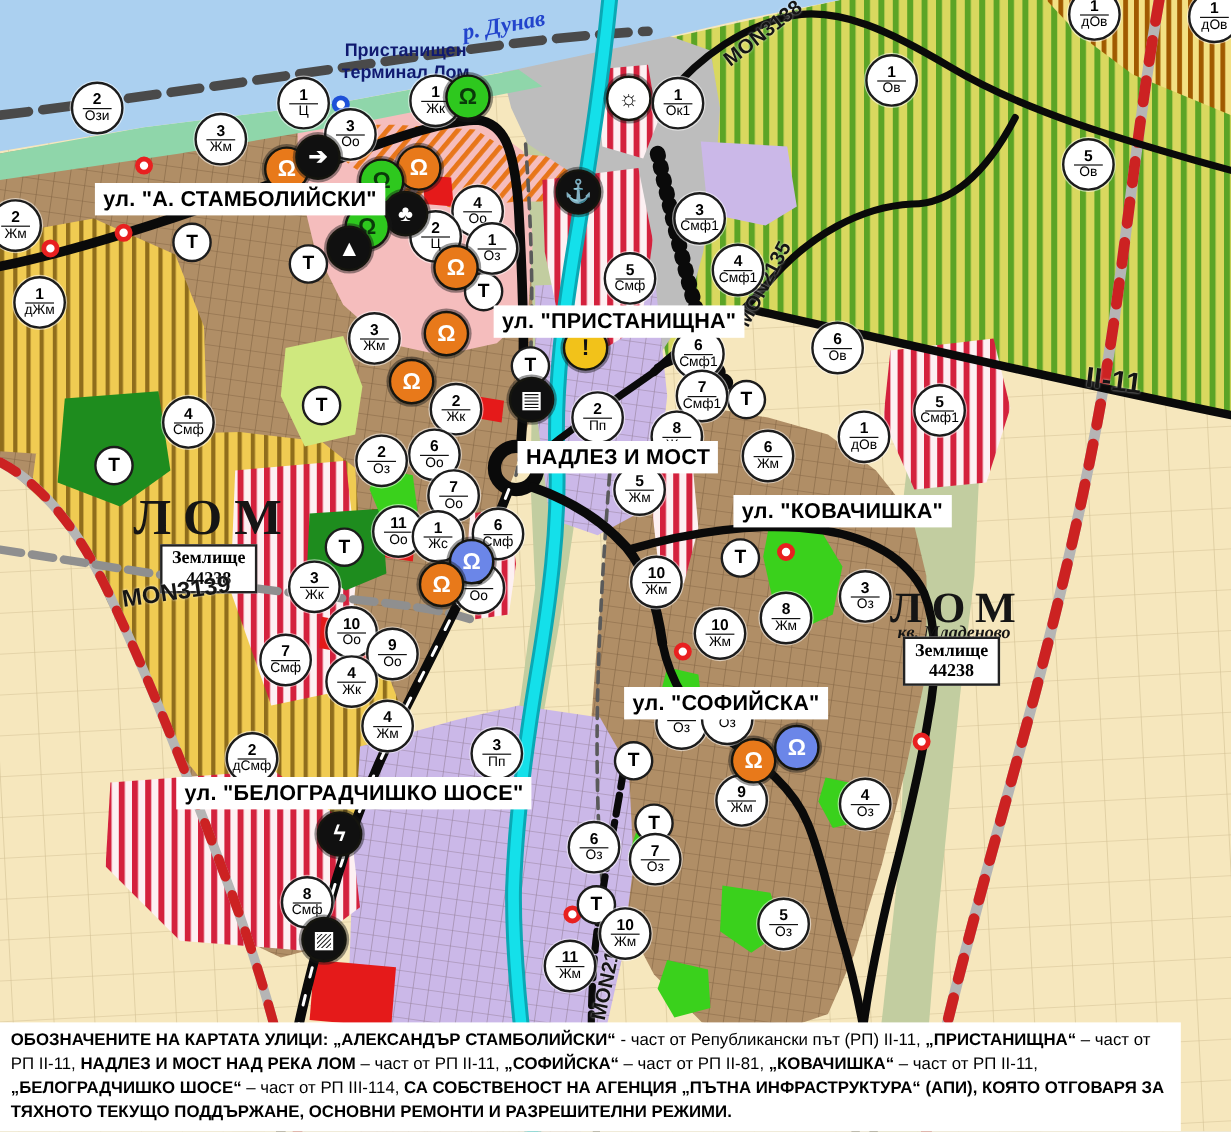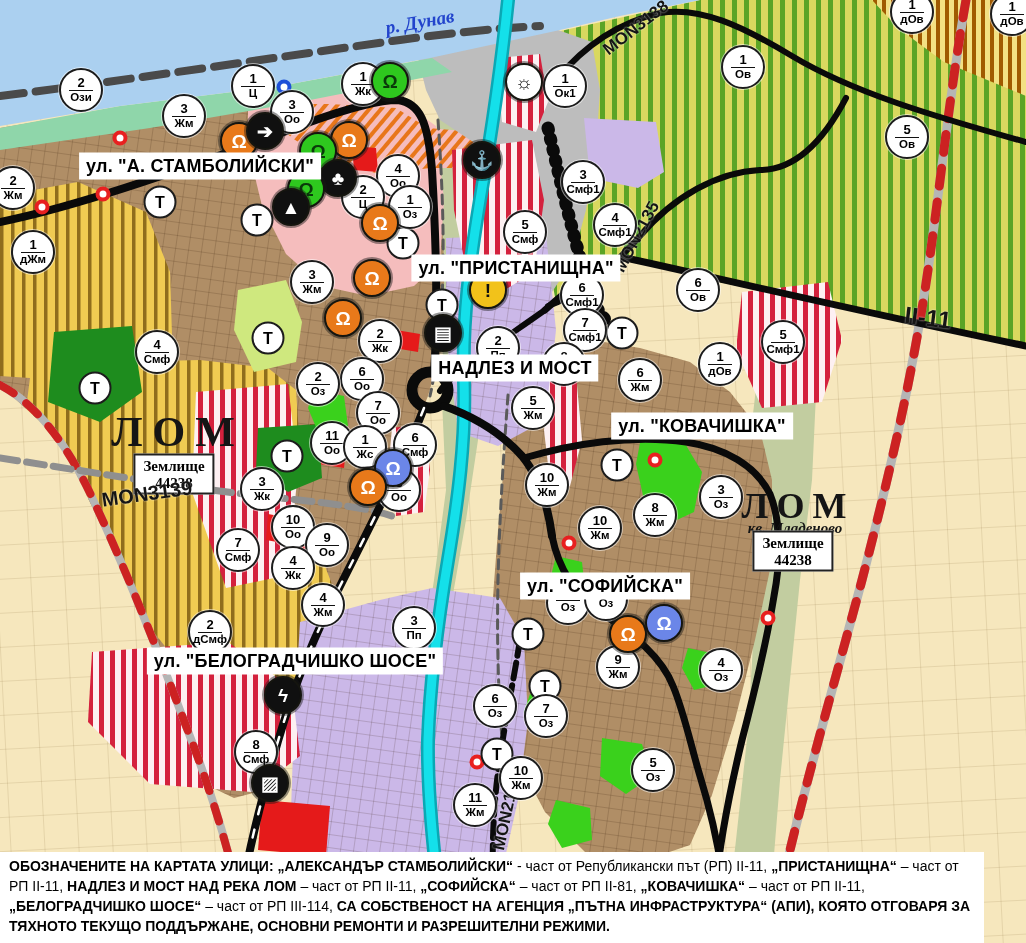--- a/index.html
+++ b/index.html
@@ -8,21 +8,21 @@
   .stage svg{position:absolute;left:0;top:0;z-index:0;}
   .layer{position:absolute;left:0;top:0;width:100%;height:100%;z-index:10;}
 
   
   .zmark{position:absolute;width:44px;height:44px;border-radius:50%;background:#fff;
          border:2px solid #1c1c1c;box-sizing:border-box;transform:translate(-50%,-50%);
          display:flex;flex-direction:column;align-items:center;justify-content:center;
          gap:1px;z-index:30;box-shadow:0 0 0 1px rgba(255,255,255,.55);}
   .zn{font-size:13px;font-weight:700;line-height:1;min-height:6px;}
   .zd{width:24px;border-top:1.6px solid #111;height:0;}
-  .zc{font-size:11.5px;font-weight:700;line-height:1;}
+  .zc{font-size:11.5px;font-weight:400;line-height:1;}
 
   .tmark{position:absolute;width:33px;height:33px;border-radius:50%;background:#fff;
          border:2px solid #1c1c1c;box-sizing:border-box;transform:translate(-50%,-50%);
          display:flex;align-items:center;justify-content:center;
          font-size:16px;font-weight:700;z-index:29;}
 
   .imark{position:absolute;width:38px;height:38px;border-radius:50%;
          border:2.5px solid #15150f;box-sizing:border-box;transform:translate(-50%,-50%);
          display:flex;align-items:center;justify-content:center;font-weight:700;
          font-size:19px;line-height:1;z-index:32;box-shadow:0 0 0 2px rgba(25,25,25,.45);}
@@ -183,20 +183,21 @@
     <path d="M 548,306 C 582,294 612,268 640,236 C 674,196 718,172 760,170 C 798,170 826,136 846,98" stroke="var(--road-black)" stroke-width="6"></path>
     <path d="M 556,80 C 584,46 620,22 660,13 C 700,6 742,26 792,56 C 852,92 932,116 1026,142" stroke="var(--road-black)" stroke-width="6"></path>
     <path d="M 548,128 C 560,180 574,240 590,292 C 596,308 602,318 610,324" stroke="var(--road-black)" stroke-width="3"></path>
     <path d="M 548,128 C 560,180 574,240 590,292 C 596,308 602,318 610,324" stroke="var(--road-black)" stroke-width="13" stroke-dasharray="2,9"></path>
     <path d="M 520,640 C 512,690 501,740 496,790 C 491,840 492,896 497,943" stroke="var(--road-black)" stroke-width="6" stroke-dasharray="16,7"></path>
   </g>
 </svg>
 
 <div class="layer">
   <div class="lbl-danube">р. Дунав</div>
+  <div class="lbl-port">Пристанищен терминал Лом</div>
   <div class="lbl-lom lom-left">ЛОМ</div>
   <div class="zembox zem-left">
     <div>Землище</div>
     <div>44238</div>
   </div>
   <div class="lbl-lom lom-right">ЛОМ</div>
   <div class="lbl-kv">кв. Младеново</div>
   <div class="zembox zem-right">
     <div>Землище</div>
     <div>44238</div>
@@ -532,21 +533,21 @@
       <div class="dotmark" style="left: 120px; top: 138px; border: 4px solid rgb(232, 32, 32);"></div>
       <div class="dotmark" style="left: 103px; top: 194px; border: 4px solid rgb(232, 32, 32);"></div>
       <div class="dotmark" style="left: 42px; top: 207px; border: 4px solid rgb(232, 32, 32);"></div>
       <div class="dotmark" style="left: 655px; top: 460px; border: 4px solid rgb(232, 32, 32);"></div>
       <div class="dotmark" style="left: 569px; top: 543px; border: 4px solid rgb(232, 32, 32);"></div>
       <div class="dotmark" style="left: 768px; top: 618px; border: 4px solid rgb(232, 32, 32);"></div>
       <div class="dotmark" style="left: 477px; top: 762px; border: 4px solid rgb(232, 32, 32);"></div>
       <div class="dotmark" style="left: 284px; top: 87px; border: 4px solid rgb(30, 80, 216);"></div>
       <div class="slabel" style="left: 200px; top: 166px;">ул. "А. СТАМБОЛИЙСКИ"</div>
       <div class="slabel" style="left: 516px; top: 268px;">ул. "ПРИСТАНИЩНА"</div>
-      <div class="slabel" style="left: 515px; top: 368px;">НАДЛЕЗ И МОСТ</div>
+      <div class="slabel" style="left: 515px; top: 381px;">НАДЛЕЗ И МОСТ</div>
       <div class="slabel" style="left: 702px; top: 426px;">ул. "КОВАЧИШКА"</div>
       <div class="slabel" style="left: 605px; top: 586px;">ул. "СОФИЙСКА"</div>
       <div class="slabel" style="left: 295px; top: 661px;">ул. "БЕЛОГРАДЧИШКО ШОСЕ"</div>
       <div class="rlabel" style="left: 147px; top: 494px; font-size: 20px; transform: translate(-50%, -50%) rotate(-8deg);">MON3139</div>
       <div class="rlabel" style="left: 636px; top: 28px; font-size: 17px; transform: translate(-50%, -50%) rotate(-38deg);">MON3138</div>
       <div class="rlabel" style="left: 637px; top: 237px; font-size: 17px; transform: translate(-50%, -50%) rotate(-62deg);">MON2135</div>
       <div class="rlabel" style="left: 928px; top: 318px; font-size: 24px; transform: translate(-50%, -50%) rotate(7deg);">II-11</div>
       <div class="rlabel" style="left: 507px; top: 812px; font-size: 17px; transform: translate(-50%, -50%) rotate(-78deg);">MON2136</div>
     </div>
 

